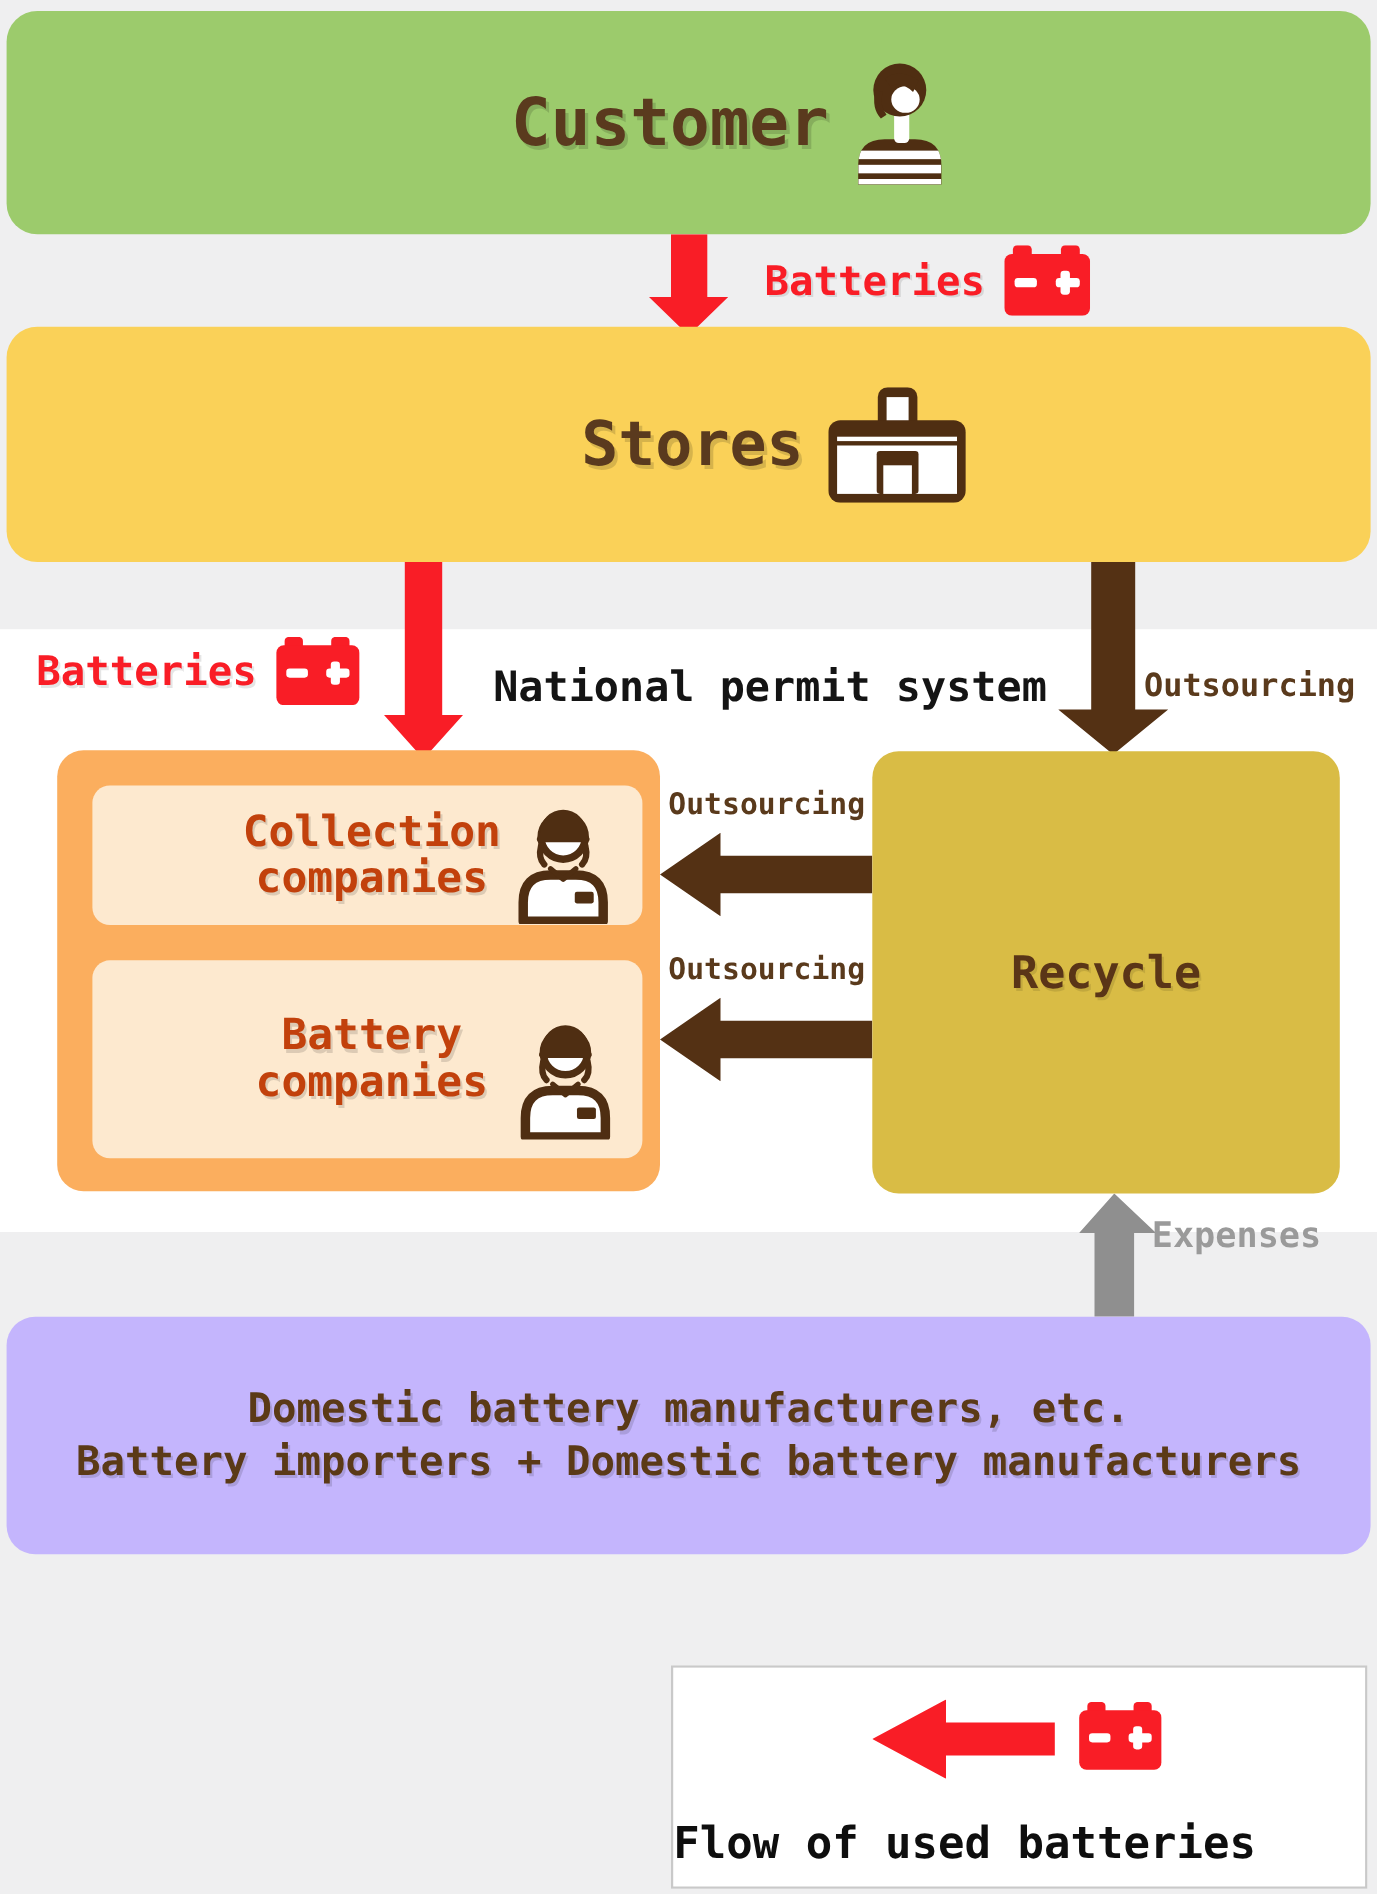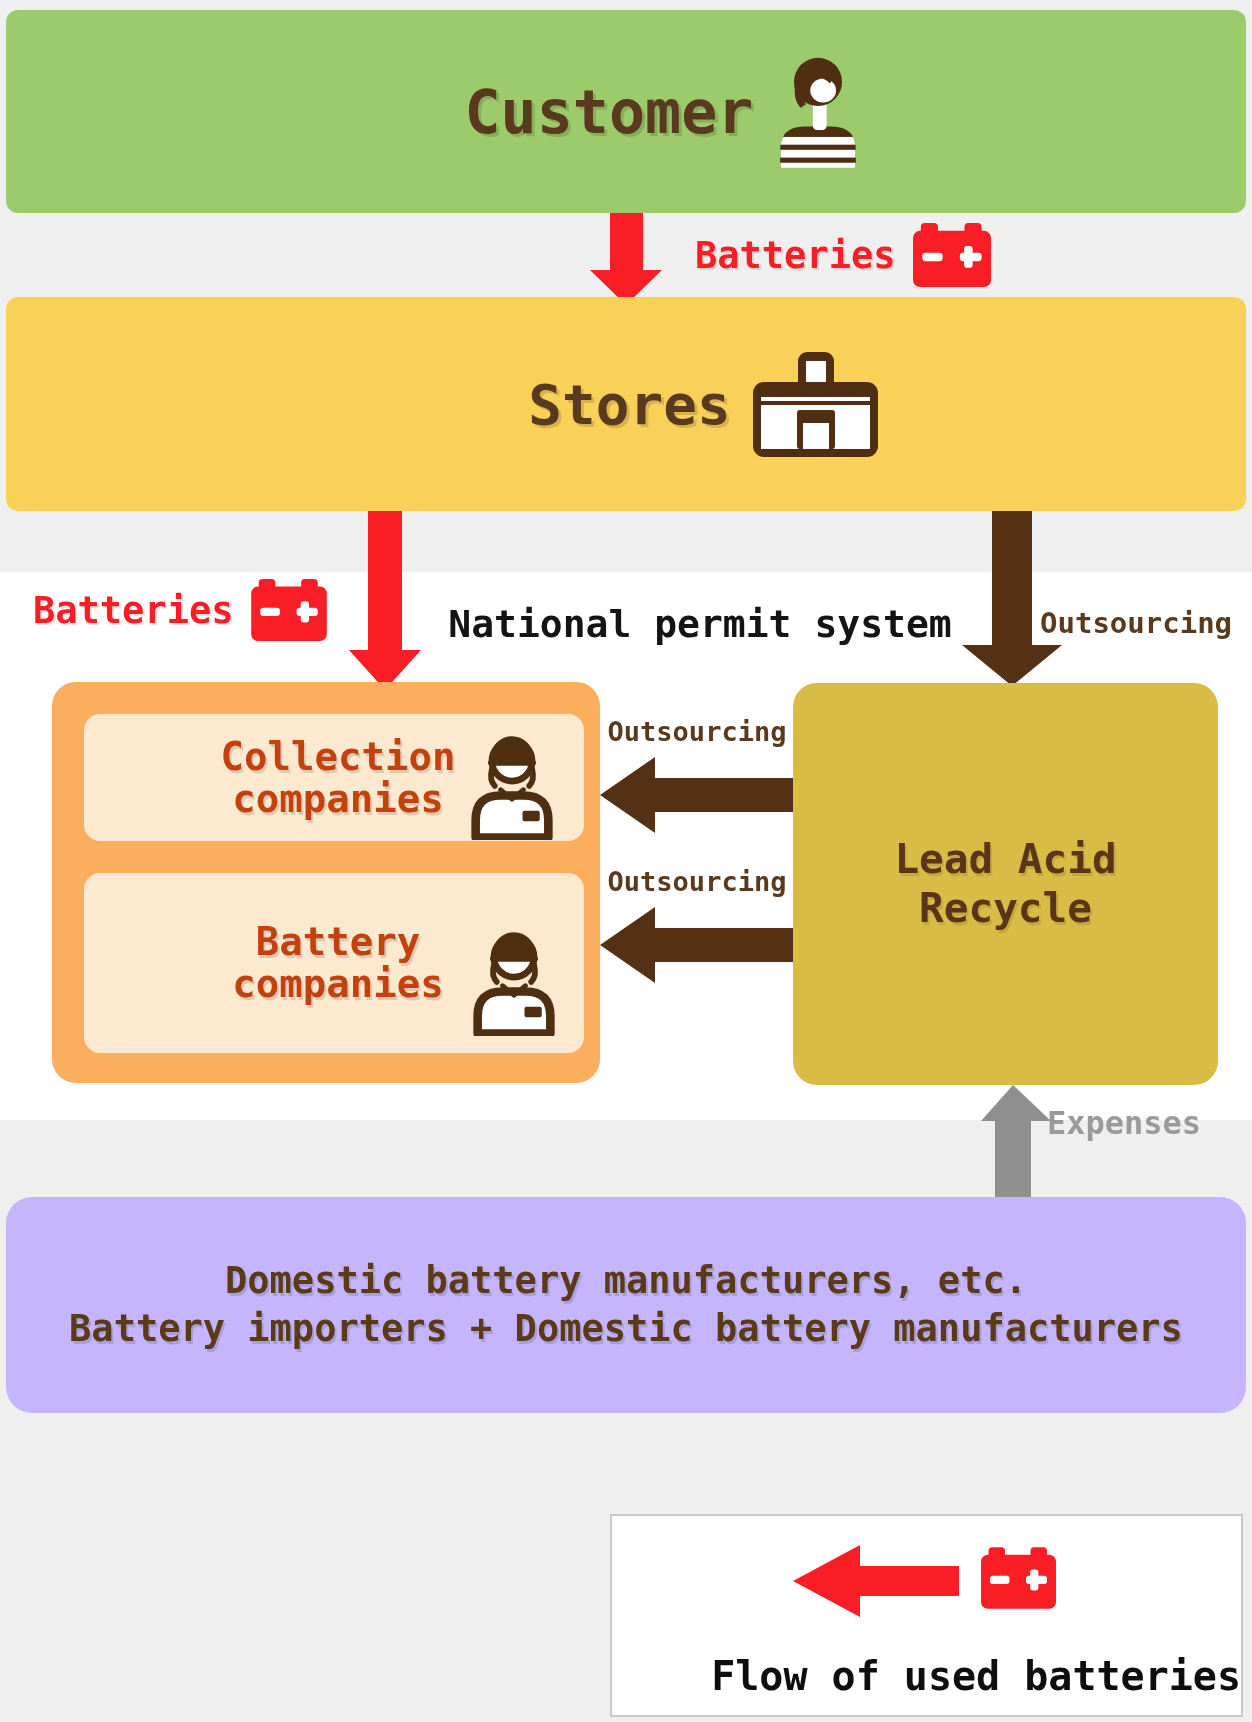--- a/index.html
+++ b/index.html
@@ -1,20 +1,20 @@
 <!DOCTYPE html>
 <html><head>
 <meta charset="utf-8">
 <style>
   html,body{margin:0;padding:0;background:#EFEFF0;}
   .page{position:relative;width:1252px;height:1722px;margin:0 auto;background:#EFEFF0;overflow:hidden;
         font-family:"DejaVu Sans Mono","Liberation Mono",monospace;font-weight:bold;}
   .abs{position:absolute;}
   .white-band{left:0;top:572px;width:1252px;height:548px;background:#FFFFFF;}
-  .bigbox{left:6px;width:1240px;border-radius:12px;display:flex;align-items:center;justify-content:center;}
+  .bigbox{left:6px;width:1240px;border-radius:28px;display:flex;align-items:center;justify-content:center;}
   .customer-box{top:10px;height:203px;background:#9CCB6C;}
   .stores-box{top:297px;height:214px;background:#FAD158;}
   .node-row{display:flex;align-items:center;gap:22px;}
   .customer-box .node-row{transform:translateX(37px);}
   .stores-box .node-row{transform:translateX(77px);}
   .big-label{color:#5A3A1E;text-shadow:3px 3px 0 rgba(0,0,0,0.14);}
   .customer-box .big-label{font-size:60px;}
   .stores-box .big-label{font-size:56px;}
   .flow-label{color:#F91D26;font-size:37px;text-shadow:2px 2px 0 rgba(0,0,0,0.10);white-space:nowrap;}
   .batt-row{display:flex;align-items:center;gap:18px;}
@@ -25,21 +25,21 @@
   .peach-text{display:flex;flex-direction:column;justify-content:center;text-align:center;
               color:#c2410c;font-size:39px;line-height:42px;text-shadow:2px 3px 0 rgba(0,0,0,0.13);margin-left:29px;}
   .sbra-box{left:793px;top:683px;width:425px;height:402px;background:#D9BC45;border-radius:24px;
             display:flex;flex-direction:column;justify-content:center;text-align:center;
             color:#5A3517;font-size:41px;line-height:49px;text-shadow:2px 3px 0 rgba(0,0,0,0.10);}
   .manu-box{left:6px;top:1197px;width:1240px;height:216px;background:#c4b5fd;border-radius:26px;
             display:flex;flex-direction:column;justify-content:center;text-align:center;
             color:#5B3A17;font-size:37px;line-height:48px;text-shadow:2px 3px 0 rgba(0,0,0,0.13);}
   .expenses-label{color:#9A9A9A;font-size:32px;}
   .legend-box{left:610px;top:1514px;width:633px;height:203px;background:#FFFFFF;border:2px solid #C9C9C9;box-sizing:border-box;}
-  .legend-label{position:absolute;left:0;right:0;bottom:16px;text-align:right;color:#0E0E0E;font-size:40px;white-space:nowrap;}
+  .legend-label{position:absolute;left:0;right:0;bottom:16px;text-align:left;color:#0E0E0E;font-size:40px;white-space:nowrap;}
   svg{display:block;}
 </style>
 </head>
 <body>
 
 <div class="page">
 
   <div class="abs white-band"></div>
 
   <div class="abs bigbox customer-box">
@@ -163,21 +163,20 @@
       <path d="M46 76 L34 66 M46 76 L58 66" stroke="#4F2E12" stroke-width="5" fill="none" stroke-linecap="round"></path>
       <rect x="57" y="88" width="18" height="11" rx="2" fill="#4F2E12"></rect>
       <circle cx="46" cy="36" r="21" fill="#fff" stroke="#4F2E12" stroke-width="7"></circle>
       <path d="M24 32 a22 22 0 0 1 44 0 l3 5 q1 4 -5 4 h-40 q-6 0 -5 -4 z" fill="#4F2E12"></path>
       <path d="M25 44 q-3 12 3 18" stroke="#4F2E12" stroke-width="6" fill="none" stroke-linecap="round"></path>
       <path d="M67 44 q3 12 -3 18" stroke="#4F2E12" stroke-width="6" fill="none" stroke-linecap="round"></path>
     </svg>
   </div>
 
   <div class="abs sbra-box">
-    <span>Lead Acid</span>
     <span>Recycle</span>
   </div>
 
   <div class="abs outs-label" style="left:602px;top:716px;width:190px;text-align:center;font-size:27px;">Outsourcing</div>
   <div class="abs" style="left:600px;top:757px;">
     <svg width="193" height="76" viewBox="0 0 193 76">
         <polygon points="0,38 55,0 55,21 193,21 193,55 55,55 55,76" fill="#543114"></polygon>
       </svg>
   </div>
 

